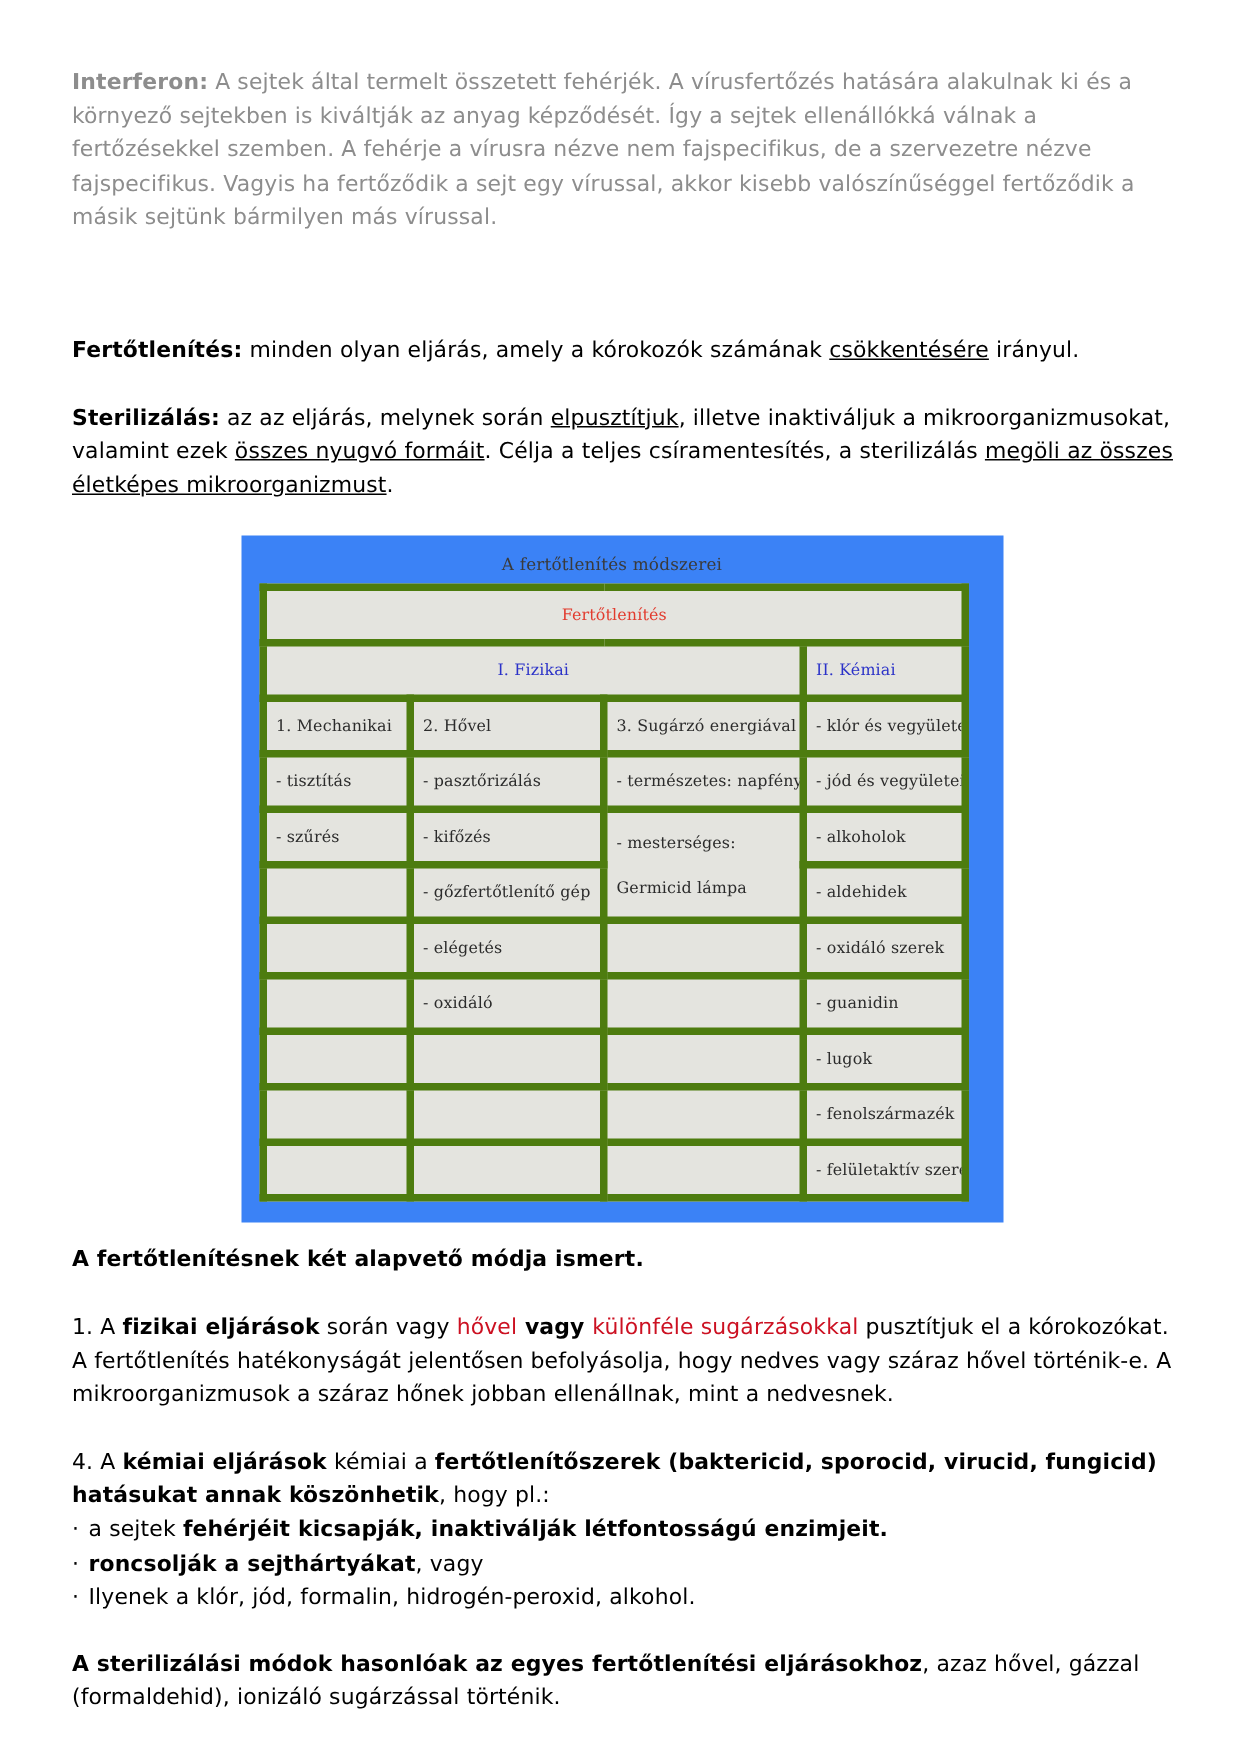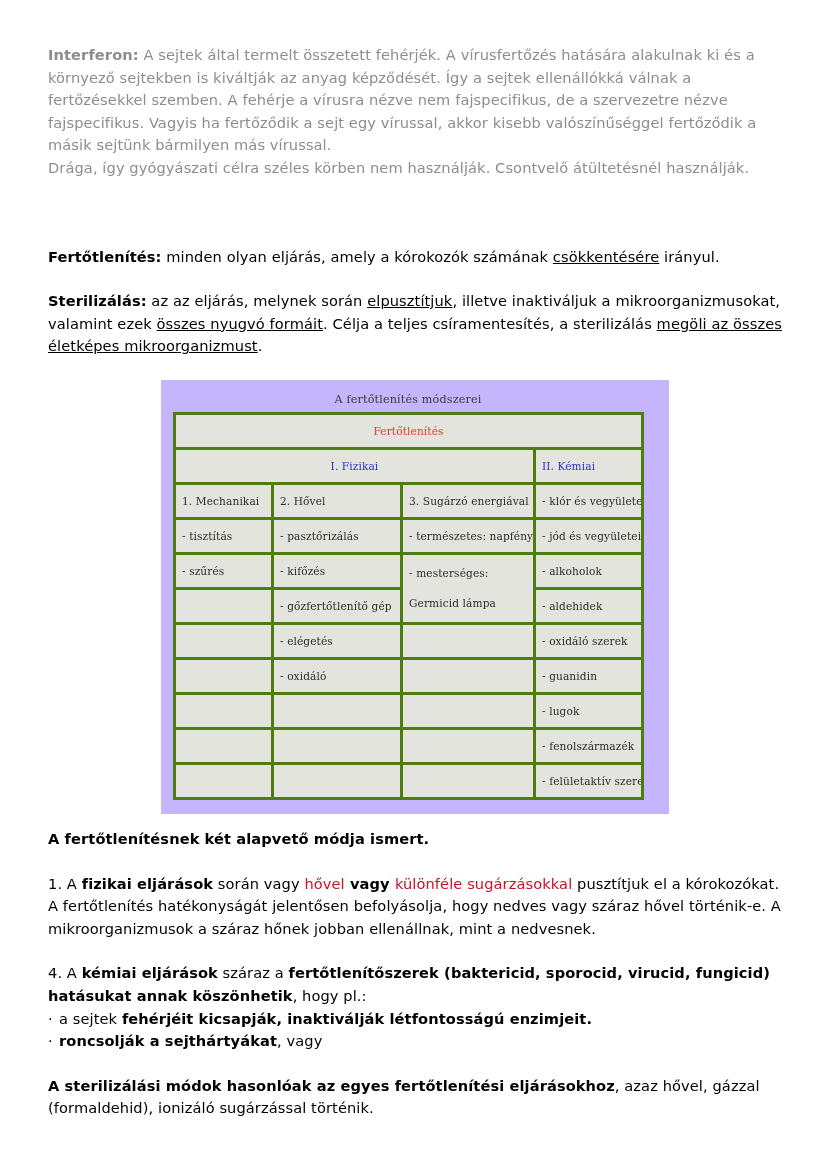--- a/index.html
+++ b/index.html
@@ -40,21 +40,21 @@
   .gap-md { height: 22px; }
   .gap-sm { height: 14px; }
 
   
   .figure-wrap {
     display: flex;
     justify-content: center;
     margin-top: 22px;
   }
   .figure {
-    background: #c4b5fd;
+    background: #3b82f6;
     padding: 12px 26px 14px 12px;
     box-sizing: border-box;
     width: 508px;
   }
   .fig-title {
     text-align: center;
     font-family: "DejaVu Serif", serif;
     font-size: 11.2px;
     color: #3a3a3a;
     padding: 1px 0 6px 0;
@@ -63,21 +63,21 @@
   table.meth {
     border-collapse: collapse;
     width: 468px;
     table-layout: fixed;
     background: #e4e4df;
     font-family: "DejaVu Serif", serif;
     font-size: 10.6px;
     color: #2b2b2b;
   }
   table.meth td {
-    border: 3px solid #4d7c0f;
+    border: 5px solid #4d7c0f;
     height: 28px;
     padding: 2px 6px;
     vertical-align: middle;
     letter-spacing: 0.1px;
     white-space: nowrap;
     overflow: hidden;
   }
   td.sec-head {
     text-align: center;
     color: #e23b2e;
@@ -98,21 +98,20 @@
   .dot { display: inline-block; width: 11px; }
 </style>
 </head>
 <body>
 
 <div class="page">
 
   <p class="para gray">
     <span class="b">Interferon:</span><span> A sejtek által termelt összetett fehérjék. A vírusfertőzés hatására alakulnak ki és a környező sejtekben is kiváltják az anyag képződését. Így a sejtek ellenállókká válnak a fertőzésekkel szemben. A fehérje a vírusra nézve nem fajspecifikus, de a szervezetre nézve fajspecifikus. Vagyis ha fertőződik a sejt egy vírussal, akkor kisebb valószínűséggel fertőződik a másik sejtünk bármilyen más vírussal.</span>
   </p>
-  <p class="para gray">Drága, így gyógyászati célra széles körben nem használják. Csontvelő átültetésnél használják.</p>
 
   <div class="gap-lg"></div>
 
   <p class="para">
     <span class="b">Fertőtlenítés:</span><span> minden olyan eljárás, amely a kórokozók számának </span><span class="bu">csökkentésére</span><span> irányul.</span>
   </p>
 
   <div class="gap-md"></div>
 
   <p class="para">
@@ -205,30 +204,33 @@
 
   <div class="gap-md"></div>
 
   <p class="para">
     <span>1. A </span><span class="b">fizikai eljárások</span><span> során vagy </span><span class="red">hővel</span><span class="b"> vagy </span><span class="red">különféle sugárzásokkal</span><span> pusztítjuk el a kórokozókat. A fertőtlenítés hatékonyságát jelentősen befolyásolja, hogy nedves vagy száraz hővel történik-e. A mikroorganizmusok a száraz hőnek jobban ellenállnak, mint a nedvesnek.</span>
   </p>
 
   <div class="gap-md"></div>
 
   <p class="para">
-    <span>4. A </span><span class="b">kémiai eljárások</span><span> száraz a </span><span class="b">fertőtlenítőszerek (baktericid,  sporocid,  virucid,  fungicid) hatásukat annak köszönhetik</span><span>, hogy pl.:</span>
+    <span>4. A </span><span class="b">kémiai eljárások</span><span> kémiai a </span><span class="b">fertőtlenítőszerek (baktericid,  sporocid,  virucid,  fungicid) hatásukat annak köszönhetik</span><span>, hogy pl.:</span>
   </p>
 
   <div class="para bullets">
     <div class="bline">
       <span class="dot">·</span><span>a sejtek </span><span class="b">fehérjéit kicsapják,  inaktiválják létfontosságú enzimjeit.</span>
     </div>
     <div class="bline">
       <span class="dot">·</span><span class="b">roncsolják a sejthártyákat</span><span>, vagy</span>
     </div>
+    <div class="bline">
+      <span class="dot">·</span><span>Ilyenek a klór, jód, formalin, hidrogén-peroxid, alkohol.</span>
+    </div>
   </div>
 
   <div class="gap-md"></div>
 
   <p class="para">
     <span class="b">A sterilizálási módok hasonlóak az egyes fertőtlenítési eljárásokhoz</span><span>, azaz hővel, gázzal (formaldehid), ionizáló sugárzással történik.</span>
   </p>
 
 </div>
 

